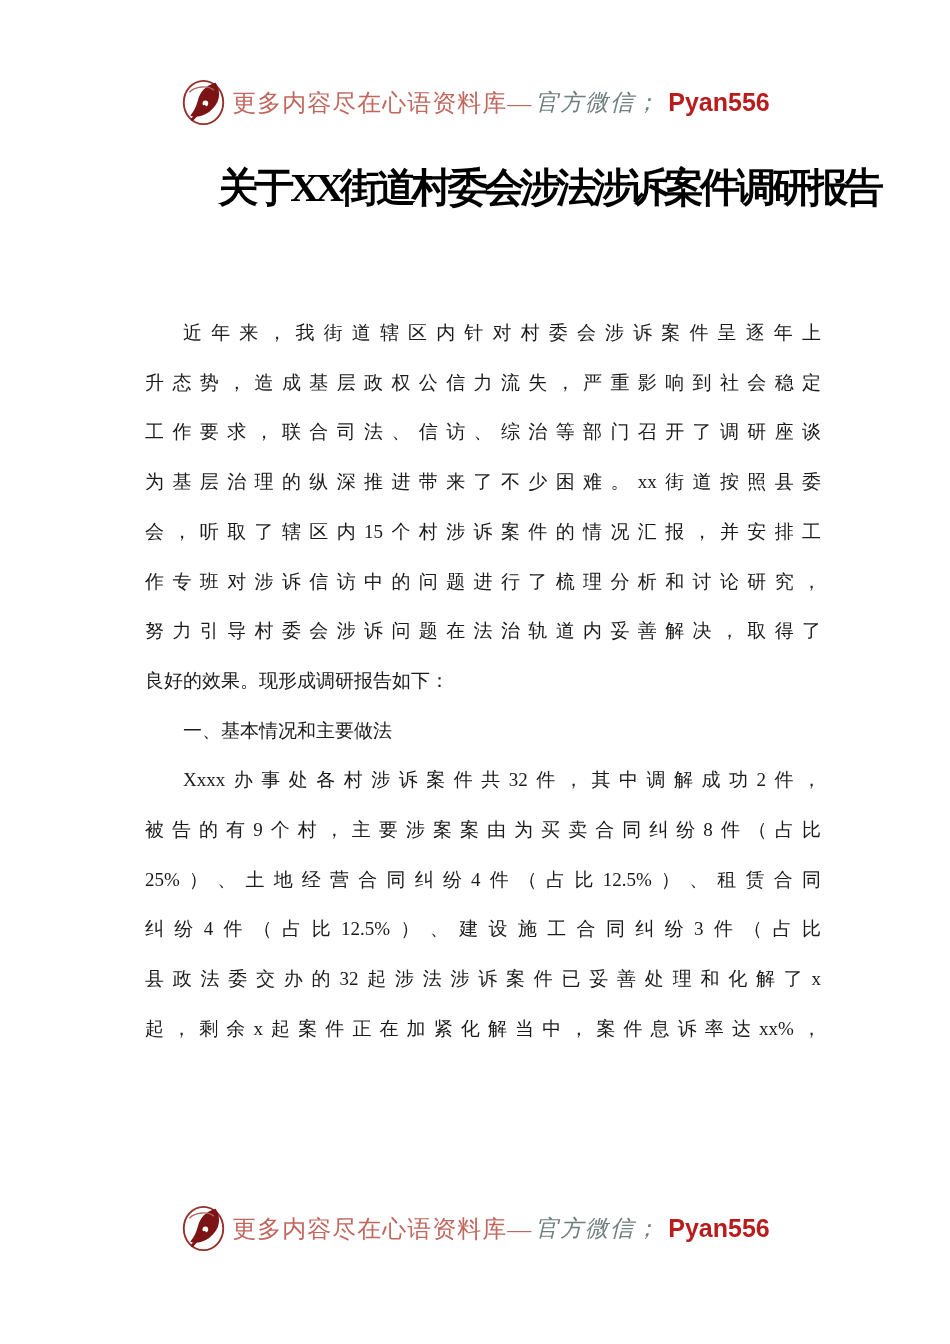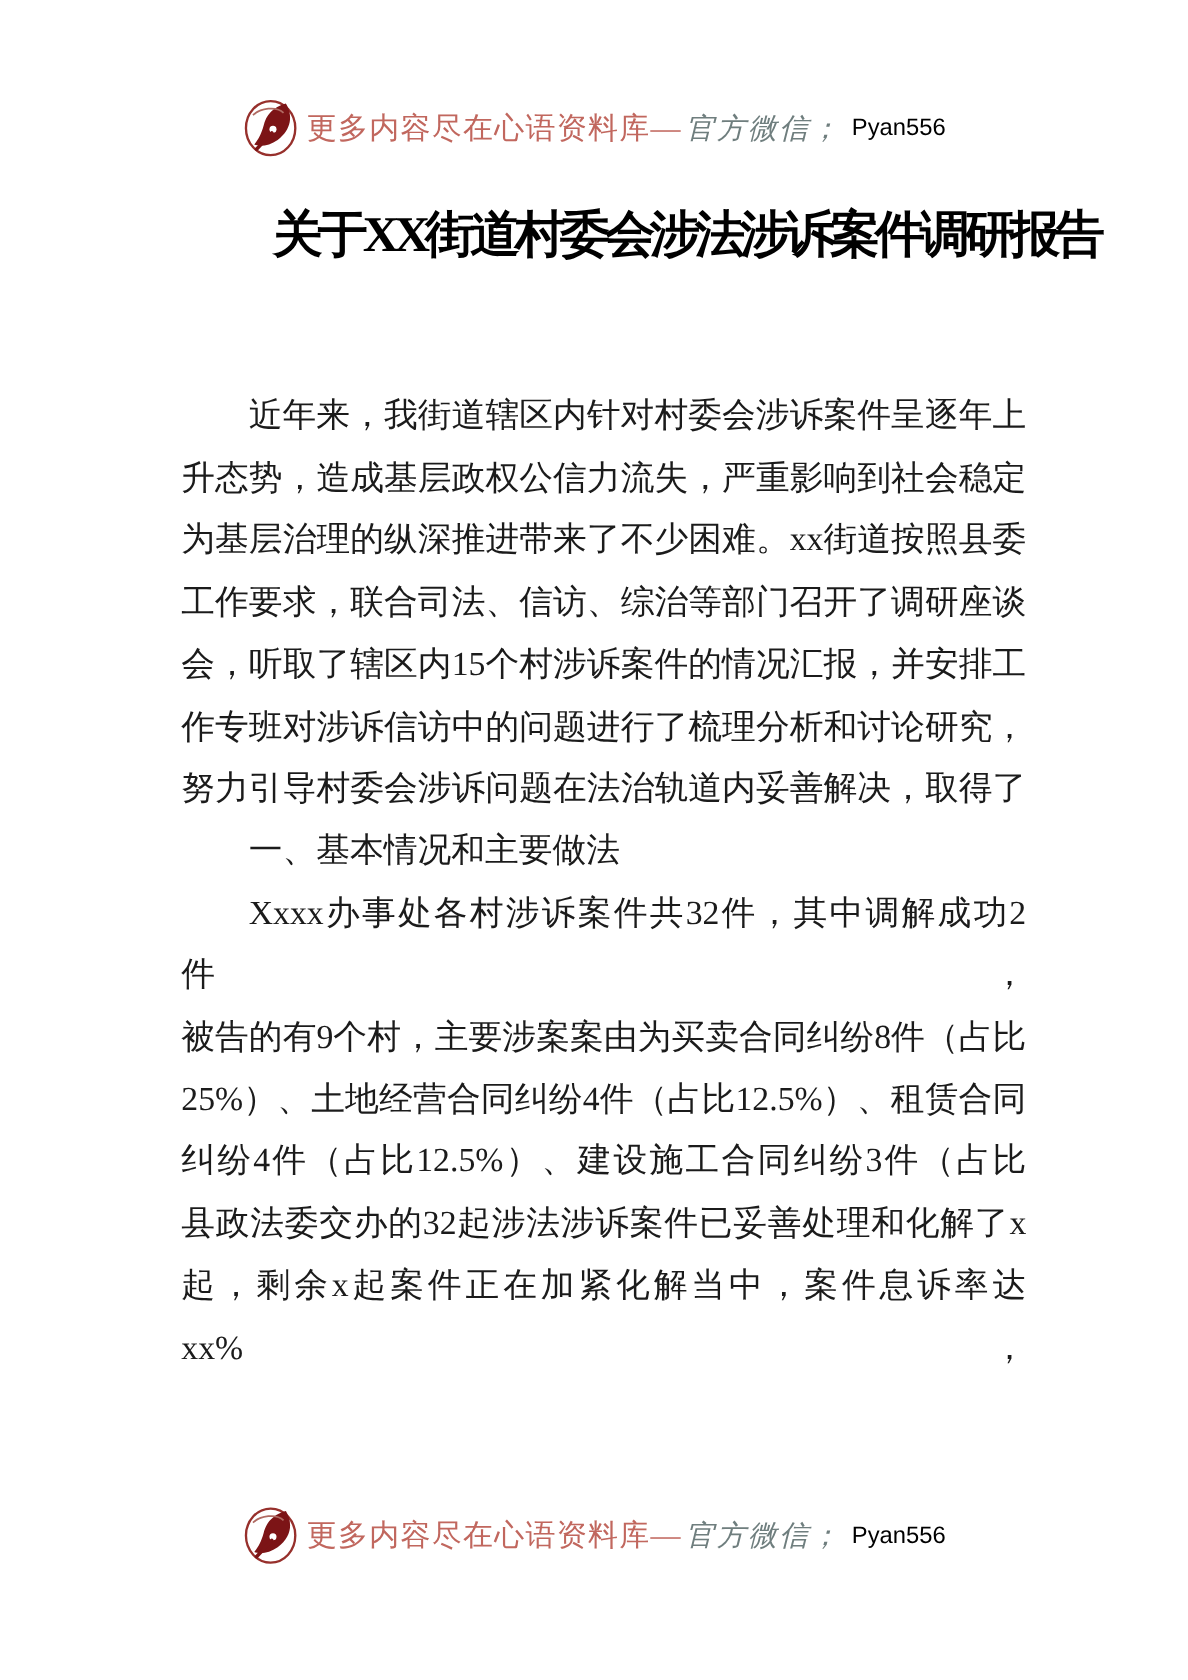--- a/index.html
+++ b/index.html
@@ -18,35 +18,36 @@
   .banner.bottom{top:1202px;}
   .logo{width:47px;height:53px;margin-right:5px;flex:0 0 auto;}
   .banner .red{
     font-size:24px;color:#c1675e;letter-spacing:1px;line-height:1;
   }
   .banner .gray{
     font-size:23px;color:#6f7e7e;font-style:italic;letter-spacing:2px;
     margin-left:3px;line-height:1;
   }
   .banner .account{
-    font-size:19px;color:#000000;margin-left:8px;line-height:1;
+    font-size:25px;color:#b91c1c;margin-left:8px;line-height:1;
     font-family:"Liberation Sans","DejaVu Sans",sans-serif;
+    font-weight:bold;
   }
 
   
   .doc-title{
     position:absolute;top:162px;left:56px;right:70px;
     text-align:right;font-weight:bold;color:#000000;
     font-size:40px;letter-spacing:-4px;line-height:1.3;
   }
 
   
   .content{
     position:absolute;top:308px;left:145px;width:676px;
-    font-size:27px;line-height:49.7px;color:#1b1b1b;
+    font-size:19px;line-height:49.7px;color:#1b1b1b;
   }
   .ln{text-align:justify;}
   .ln.j{text-align-last:justify;}
   .ln.ind{text-indent:2em;}
 </style>
 </head>
 <body>
 
 <div class="page">
 
@@ -61,25 +62,26 @@
     <span class="red">更多内容尽在心语资料库—</span>
     <span class="gray">官方微信；</span>
     <span class="account">Pyan556</span>
   </div>
 
   <div class="doc-title">关于XX街道村委会涉法涉诉案件调研报告</div>
 
   <div class="content">
     <div class="ln ind j">近年来，我街道辖区内针对村委会涉诉案件呈逐年上</div>
     <div class="ln j">升态势，造成基层政权公信力流失，严重影响到社会稳定</div>
+    <div class="ln j">工作要求，联合司法、信访、综治等部门召开了调研座谈</div>
     <div class="ln j">为基层治理的纵深推进带来了不少困难。xx街道按照县委</div>
-    <div class="ln j">工作要求，联合司法、信访、综治等部门召开了调研座谈</div>
     <div class="ln j">会，听取了辖区内15个村涉诉案件的情况汇报，并安排工</div>
     <div class="ln j">作专班对涉诉信访中的问题进行了梳理分析和讨论研究，</div>
     <div class="ln j">努力引导村委会涉诉问题在法治轨道内妥善解决，取得了</div>
+    <div class="ln">良好的效果。现形成调研报告如下：</div>
     <div class="ln ind">一、基本情况和主要做法</div>
     <div class="ln ind j">Xxxx办事处各村涉诉案件共32件，其中调解成功2件，</div>
     <div class="ln j">被告的有9个村，主要涉案案由为买卖合同纠纷8件（占比</div>
     <div class="ln j">25%）、土地经营合同纠纷4件（占比12.5%）、租赁合同</div>
     <div class="ln j">纠纷4件（占比12.5%）、建设施工合同纠纷3件（占比</div>
     <div class="ln j">县政法委交办的32起涉法涉诉案件已妥善处理和化解了x</div>
     <div class="ln j">起，剩余x起案件正在加紧化解当中，案件息诉率达xx%，</div>
   </div>
 
   <div class="banner bottom">

